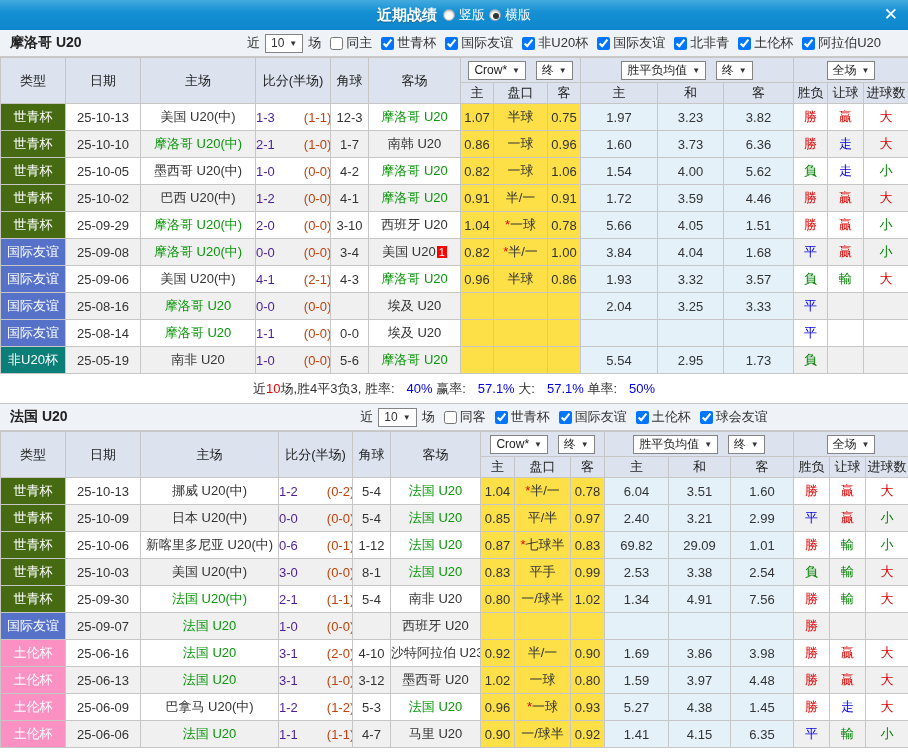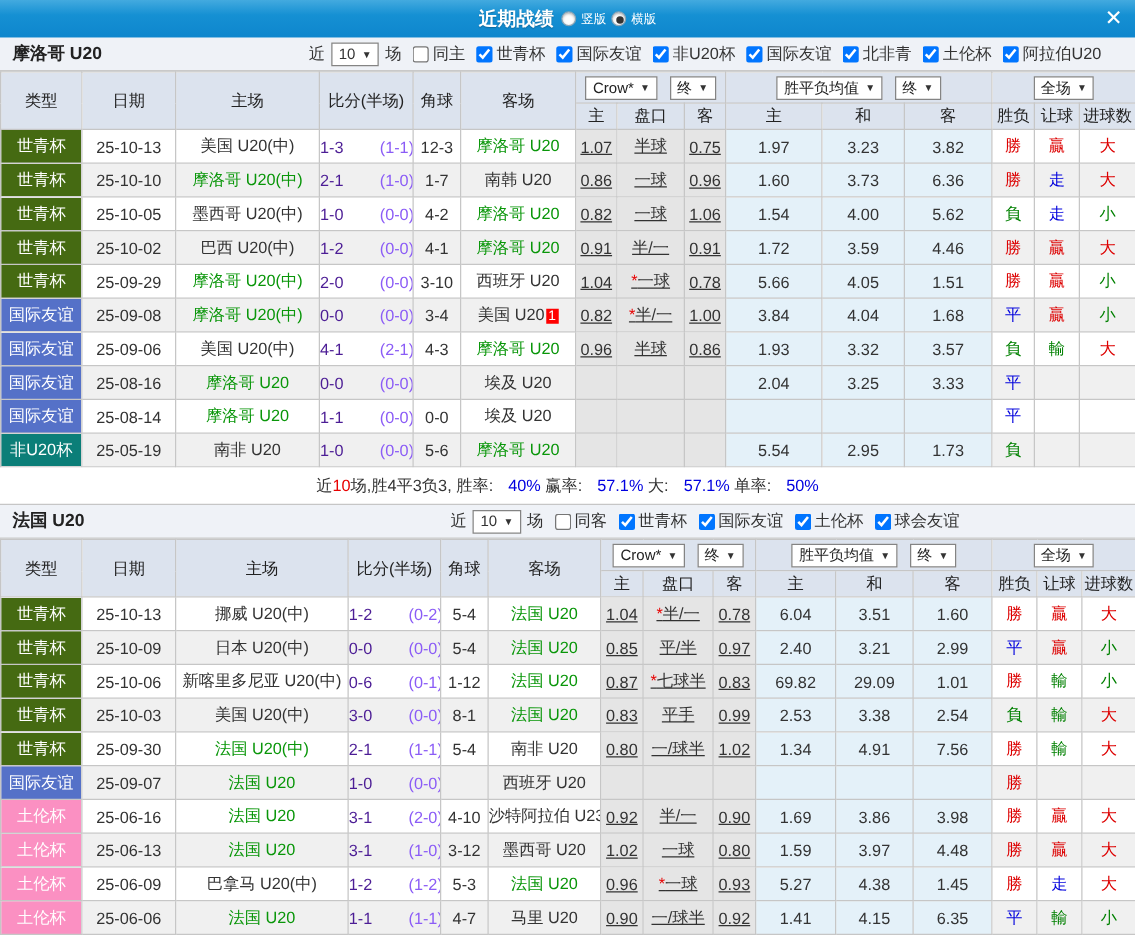--- a/index.html
+++ b/index.html
@@ -15,21 +15,21 @@
     background:linear-gradient(180deg,#43aadf 0%,#1590d3 40%,#0e86cd 100%);
     display:flex; align-items:center; justify-content:center; color:#fff;
   }
   .tb-center{ display:flex; align-items:center; gap:6px; }
   .tb-title{ font-weight:bold; font-size:15px; text-shadow:0 1px 1px rgba(0,0,0,.25); }
   .radio{ width:12px; height:12px; border-radius:50%; background:#fdfdfd;
     border:1px solid #8aa4b5; display:inline-block; position:relative; vertical-align:-2px;
     box-shadow:inset 0 1px 2px rgba(0,0,0,.3); cursor:pointer;}
   .radio.on::after{ content:""; position:absolute; left:3px; top:3px; width:6px; height:6px;
     border-radius:50%; background:#333; }
-  .tb-lbl{ font-size:10px; }
+  .tb-lbl{ font-size:13px; }
   .close{ position:absolute; right:10px; top:4px; font-size:17px; font-weight:bold;
     color:#fff; cursor:pointer; line-height:22px; }
   
   .filter-row{ display:flex; align-items:center; height:27px; background:#eff2f7;
     border-bottom:1px solid #c9c9c9; padding:0 10px; }
   .team{ font-weight:bold; font-size:14px; color:#222; width:220px; text-align:left; white-space:nowrap; }
   .filters{ flex:1; display:flex; align-items:center; justify-content:center; white-space:nowrap; }
   .flbl{ margin:0 2px; }
   .cb{ width:13px; height:13px; margin:0 1px 0 7px; vertical-align:-2px; }
   .sel{ display:inline-flex; align-items:center; gap:5px; background:#fff;
@@ -41,25 +41,25 @@
   th,td{ border:1px solid #c6c6c6; text-align:center; padding:0;
     overflow:hidden; white-space:nowrap; font-size:13px; }
   thead th{ background:#dce3ee; font-weight:normal; color:#222; }
   .h1 th{ height:25px; }
   .h2 th{ height:21px; }
   td{ height:27px; }
   .cell-type{ color:#fff; }
   .cell-plain{ background:#fff; }
   tr:nth-child(even) .cell-plain, tr:nth-child(even) .cell-res{ background:#f0f0f0; }
   tr:nth-child(odd)  .cell-plain, tr:nth-child(odd)  .cell-res{ background:#fff; }
-  .cell-odds{ background:#e5e5e5;text-decoration:underline; }
+  .cell-odds{ background:#fde047; }
   .cell-mean{ background:#e4f1f9; color:#333; }
   .green{ color:#099609; }
   .ft{ color:#4c1d95; }
-  .ht{ color:#8b5cf6;margin-left:29px; }
+  .ht{ color:#c2410c;margin-left:29px; }
   .star{ color:#e80000; }
   .badge{ background:#f00; color:#fff; font-size:11px; padding:0 2px; margin-left:1px; }
   
   .summary{ height:30px; display:flex; align-items:center; justify-content:center;
     border-bottom:1px solid #c6c6c6; font-size:13px; background:#fff; }
   .sum-k{ color:#333; } .sum-r{ color:#e80000; } .sum-b{ color:#0000e0;margin-left:12px; }
   .summary span{ white-space:pre; }
 </style>
 </head>
 <body>

